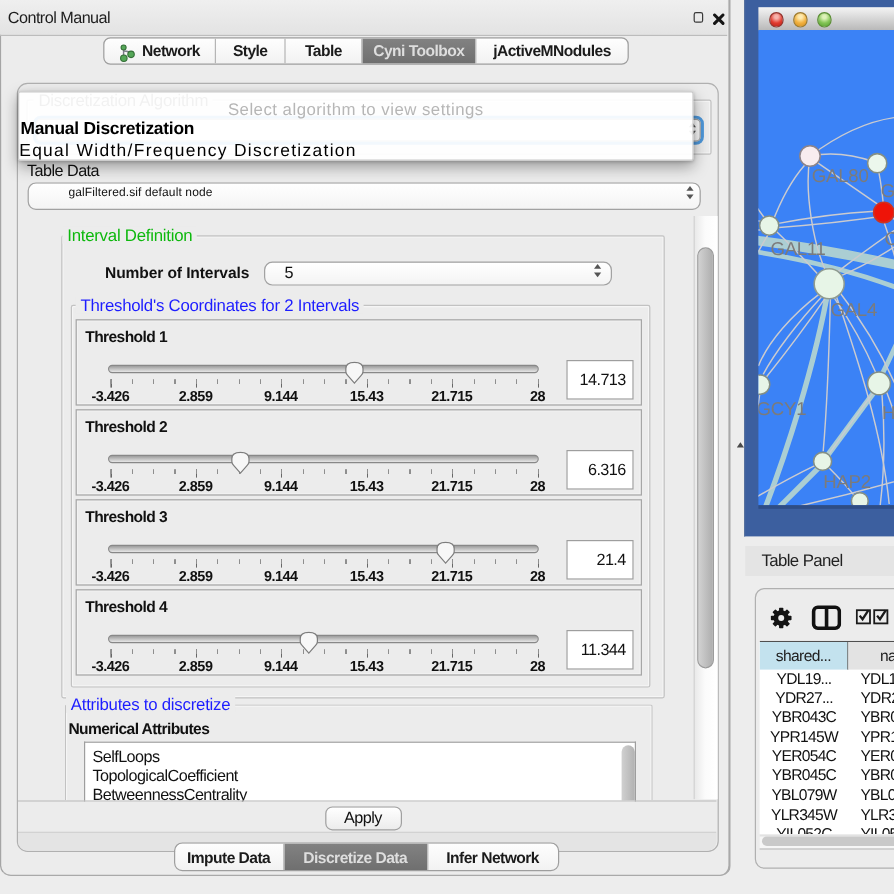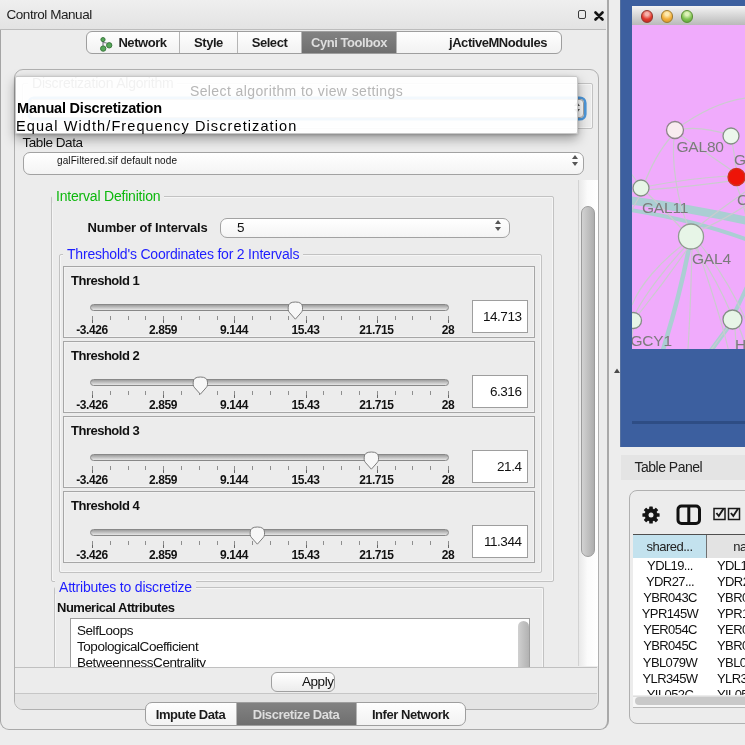--- a/index.html
+++ b/index.html
@@ -83,23 +83,23 @@
           <g stroke="#7d7d8a" stroke-width="1.2" fill="none">
             <line x1="4" y1="4" x2="4" y2="12.5"></line>
             <path d="M4 6.5 Q9 6.5 10 9"></path>
           </g>
       <circle cx="4" cy="3.6" r="2.1" fill="#55a758" stroke="#356f38" stroke-width="0.9"></circle>
       <circle cx="4.2" cy="12.6" r="2.7" fill="#55a758" stroke="#356f38" stroke-width="0.9"></circle>
       <circle cx="10.2" cy="9.3" r="2.7" fill="#55a758" stroke="#356f38" stroke-width="0.9"></circle>
         </svg>
       Network</div>
     <div class="s" style="width:57px;">Style</div>
-    <div class="s" style="width:63px;">Select</div>
+    <div class="s" style="width:63px;">Table</div>
     <div class="s sel" style="width:94px;">Cyni Toolbox</div>
-    <div class="s" style="width:126px;padding-left:38px;">jActiveMNodules</div>
+    <div class="s" style="width:126px;">jActiveMNodules</div>
   </div>
 
   <div class="abs rp"></div>
 
   <div class="abs grp" style="left:22px;top:83px;width:569px;height:44px;"></div>
   <div class="abs gtitle" style="left:28px;top:76px;color:#3a3a3a;">Discretization Algorithm</div>
   <div class="abs combo" style="left:30px;top:99px;width:552px;height:17px;border-radius:4px;box-shadow:0 0 0 2.6px #4e97d9;"></div>
   <div class="abs updown" style="left:574px;top:102px;">
     <div class="u"></div>
       <div class="d"></div>
@@ -216,21 +216,21 @@
   <div class="abs" style="left:57px;top:599.5px;font-weight:700;font-size:13px;letter-spacing:-0.5px;">Numerical Attributes</div>
   <div class="abs" style="left:70px;top:618px;width:458px;height:48.5px;background:#fff;
        border:1px solid #9e9e9e;border-bottom:none;overflow:hidden;">
     <div style="position:absolute;left:6px;top:4px;line-height:16px;">SelfLoops<br>TopologicalCoefficient<br>BetweennessCentrality</div>
   </div>
   <div class="abs" style="left:517.5px;top:621px;width:11px;height:45.5px;
        background:linear-gradient(90deg,#d0d0d0,#b2b2b2);border-radius:6px 6px 0 0;"></div>
 
   <div class="abs" style="left:14.5px;top:666.5px;width:582px;height:0;border-top:1.5px solid #c0c0c0;"></div>
 
-  <div class="abs btn" style="left:270.5px;top:671.5px;width:62px;height:18px;line-height:18px;text-align:right;">Apply</div>
+  <div class="abs btn" style="left:270.5px;top:671.5px;width:62px;height:18px;line-height:18px;">Apply</div>
 
   <div class="abs" style="left:14.5px;top:693px;width:582px;height:14.5px;background:#e4e4e4;
        border-top:1px solid #c6c6c6;border-radius:0 0 8px 8px;"></div>
 
   <div class="abs seg" style="left:144.5px;top:702px;height:22px;border-radius:7px;">
     <div class="s" style="width:90px;">Impute Data</div>
     <div class="s sel" style="width:119px;">Discretize Data</div>
     <div class="s" style="width:108px;">Infer Network</div>
   </div>
 
@@ -243,21 +243,21 @@
        background:linear-gradient(#f4f4f4,#b9b9b9);border-bottom:1px solid #808080;"></div>
   <div class="abs" style="left:640.5px;top:10px;width:12.5px;height:12.5px;border-radius:50%;
        background:radial-gradient(circle at 50% 28%,#f6b3ac 0 16%,#e13a2e 55%,#b5241c);
        border:1px solid #93362f;box-sizing:border-box;"></div>
   <div class="abs" style="left:660.5px;top:10px;width:12.5px;height:12.5px;border-radius:50%;
        background:radial-gradient(circle at 50% 28%,#fdeab0 0 16%,#f2b03c 55%,#cf8f28);
        border:1px solid #9e7b2e;box-sizing:border-box;"></div>
   <div class="abs" style="left:680.5px;top:10px;width:12.5px;height:12.5px;border-radius:50%;
        background:radial-gradient(circle at 50% 28%,#def2b9 0 16%,#82c455 55%,#569e33);
        border:1px solid #5c8f35;box-sizing:border-box;"></div>
-  <div class="abs" style="left:632px;top:25px;width:113px;height:324px;background:#f0abfc;overflow:hidden;">
+  <div class="abs" style="left:632px;top:25px;width:113px;height:396px;background:#3b82f6;overflow:hidden;">
     <svg width="113" height="396" viewBox="632 25 113 396" style="overflow:visible">
       <g fill="none" stroke="#abced3">
         <path d="M611,198 Q680,206 748,221" stroke-width="8"></path>
         <path d="M611,207 Q690,218 748,240" stroke-width="4"></path>
         <path d="M691,237 C680,300 656,380 627,450" stroke-width="4.5"></path>
         <path d="M750,280 Q742,298 735,312" stroke-width="4"></path>
         <path d="M732,322 L687,383" stroke-width="4.5"></path>
         <path d="M683,389 L618,454" stroke-width="4.5"></path>
         <path d="M614,436 Q690,441 750,426" stroke-width="3.5"></path>
       </g>

